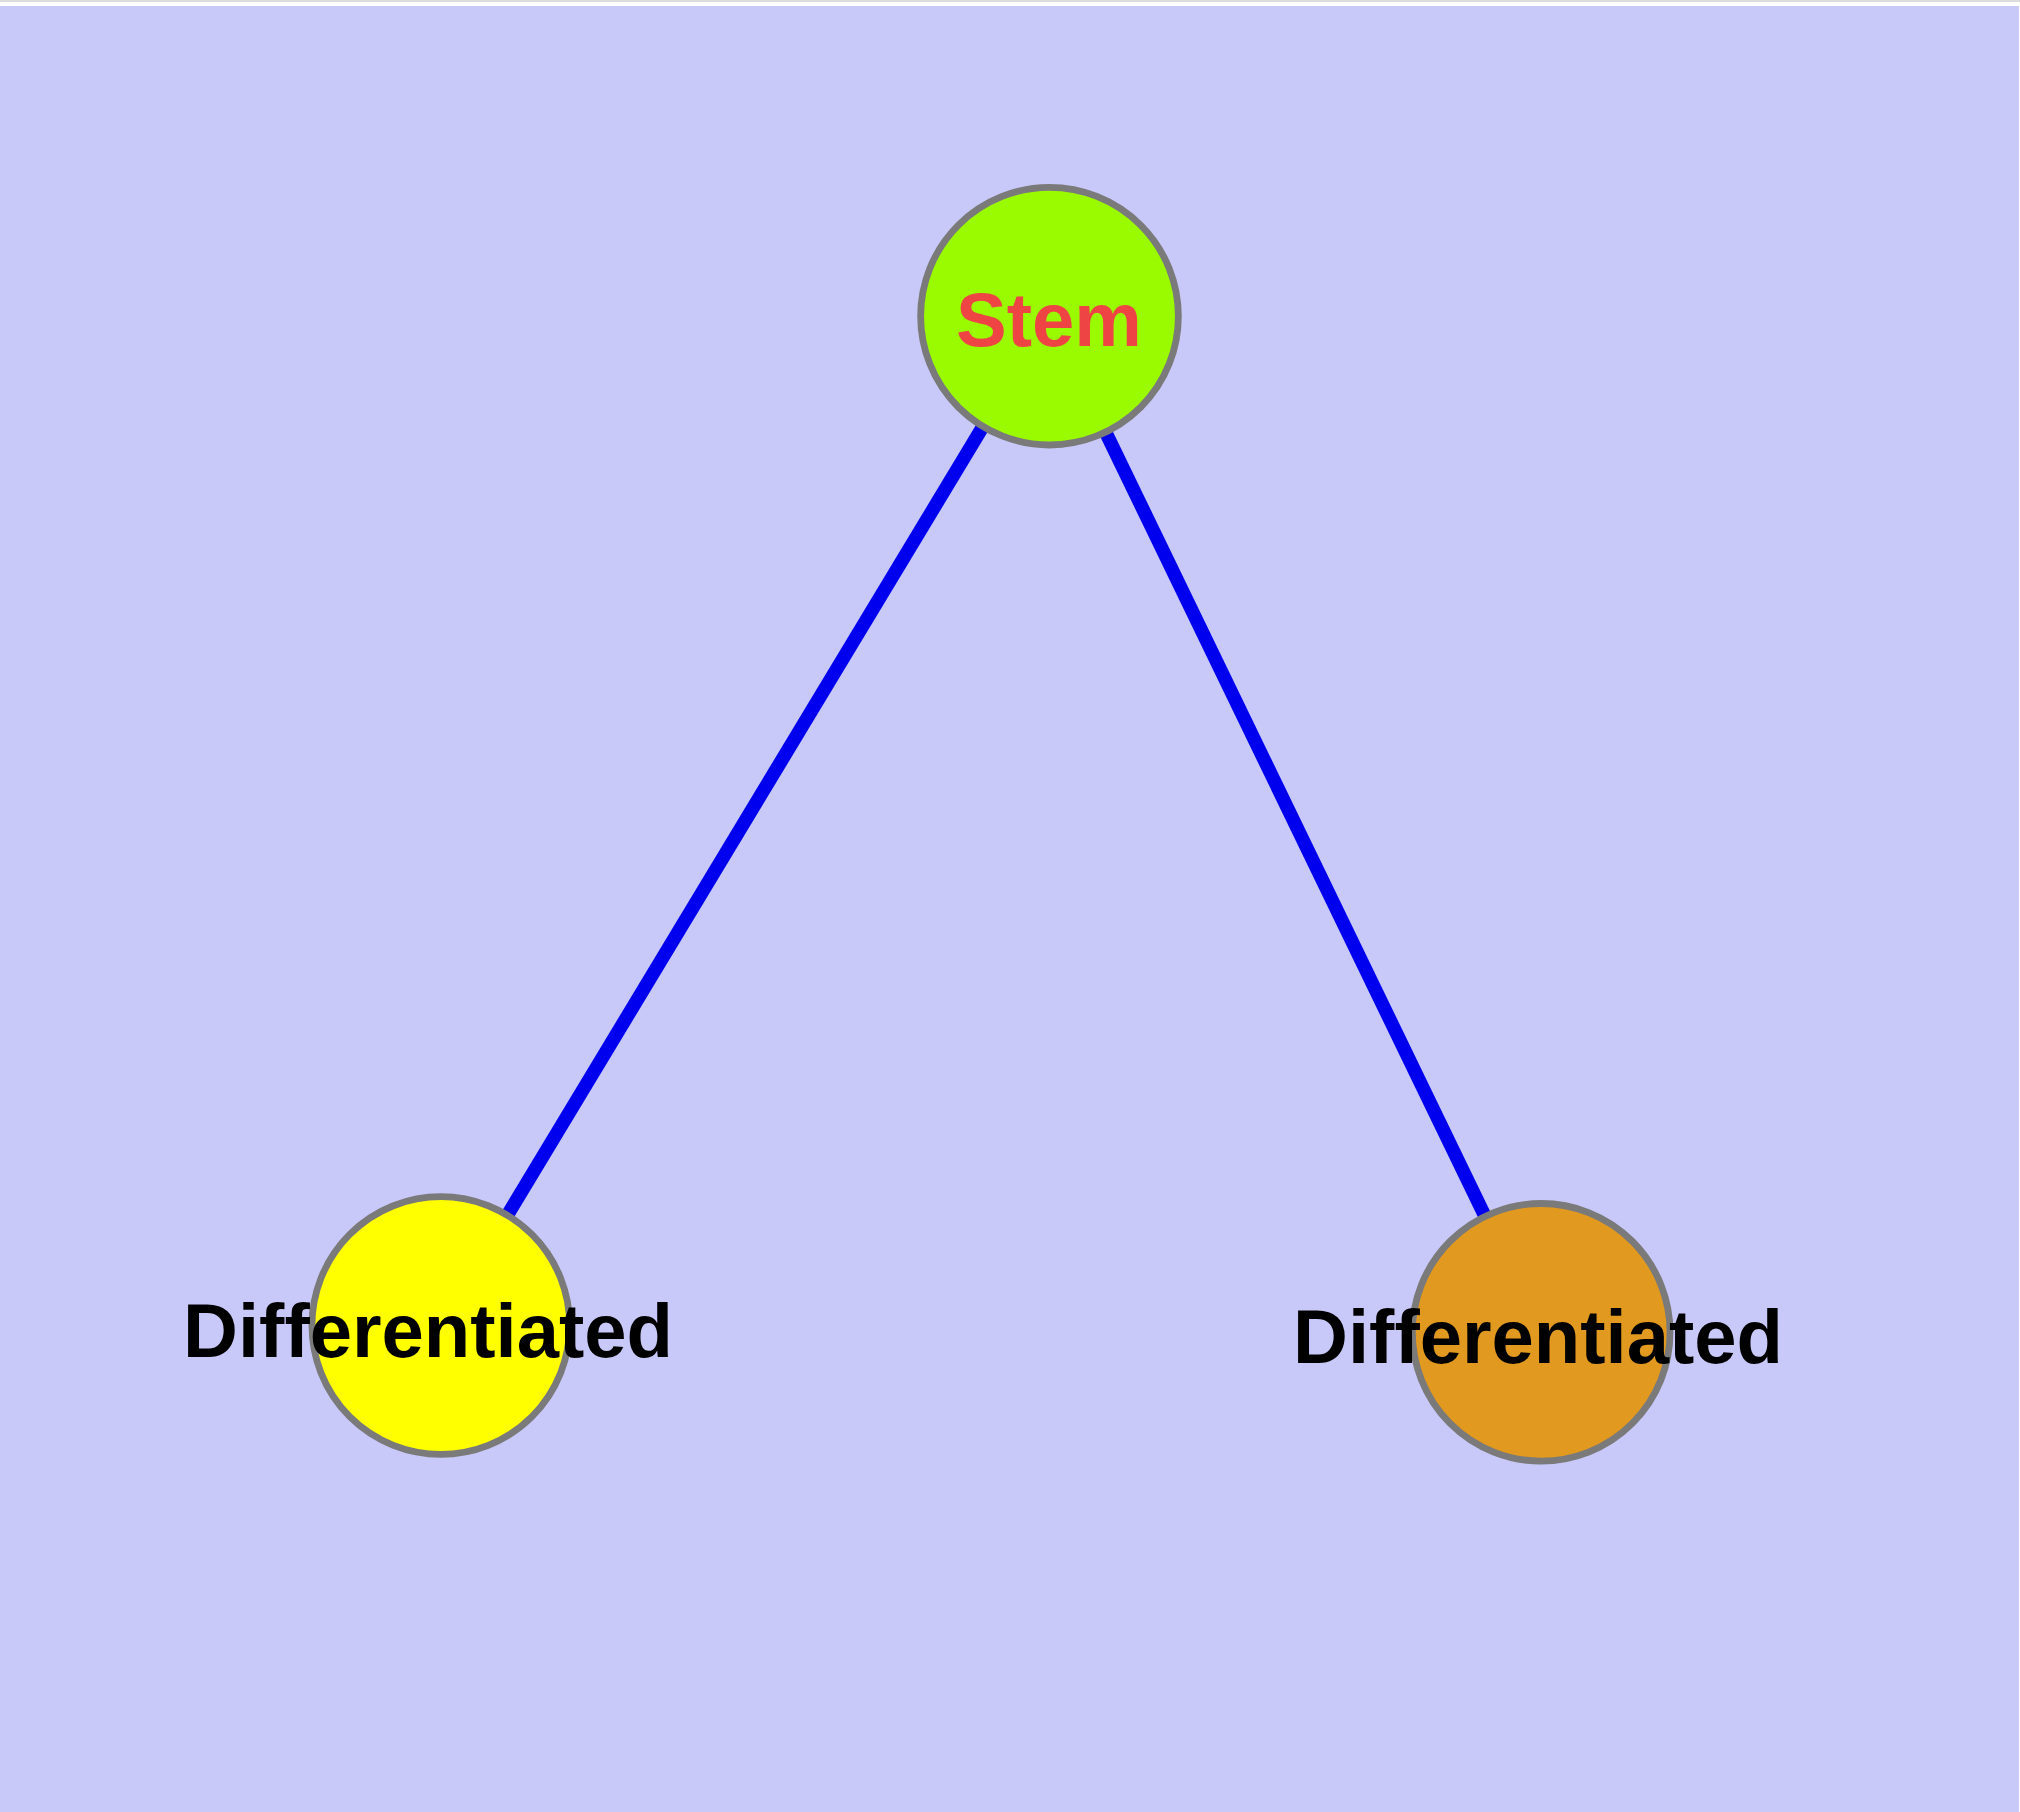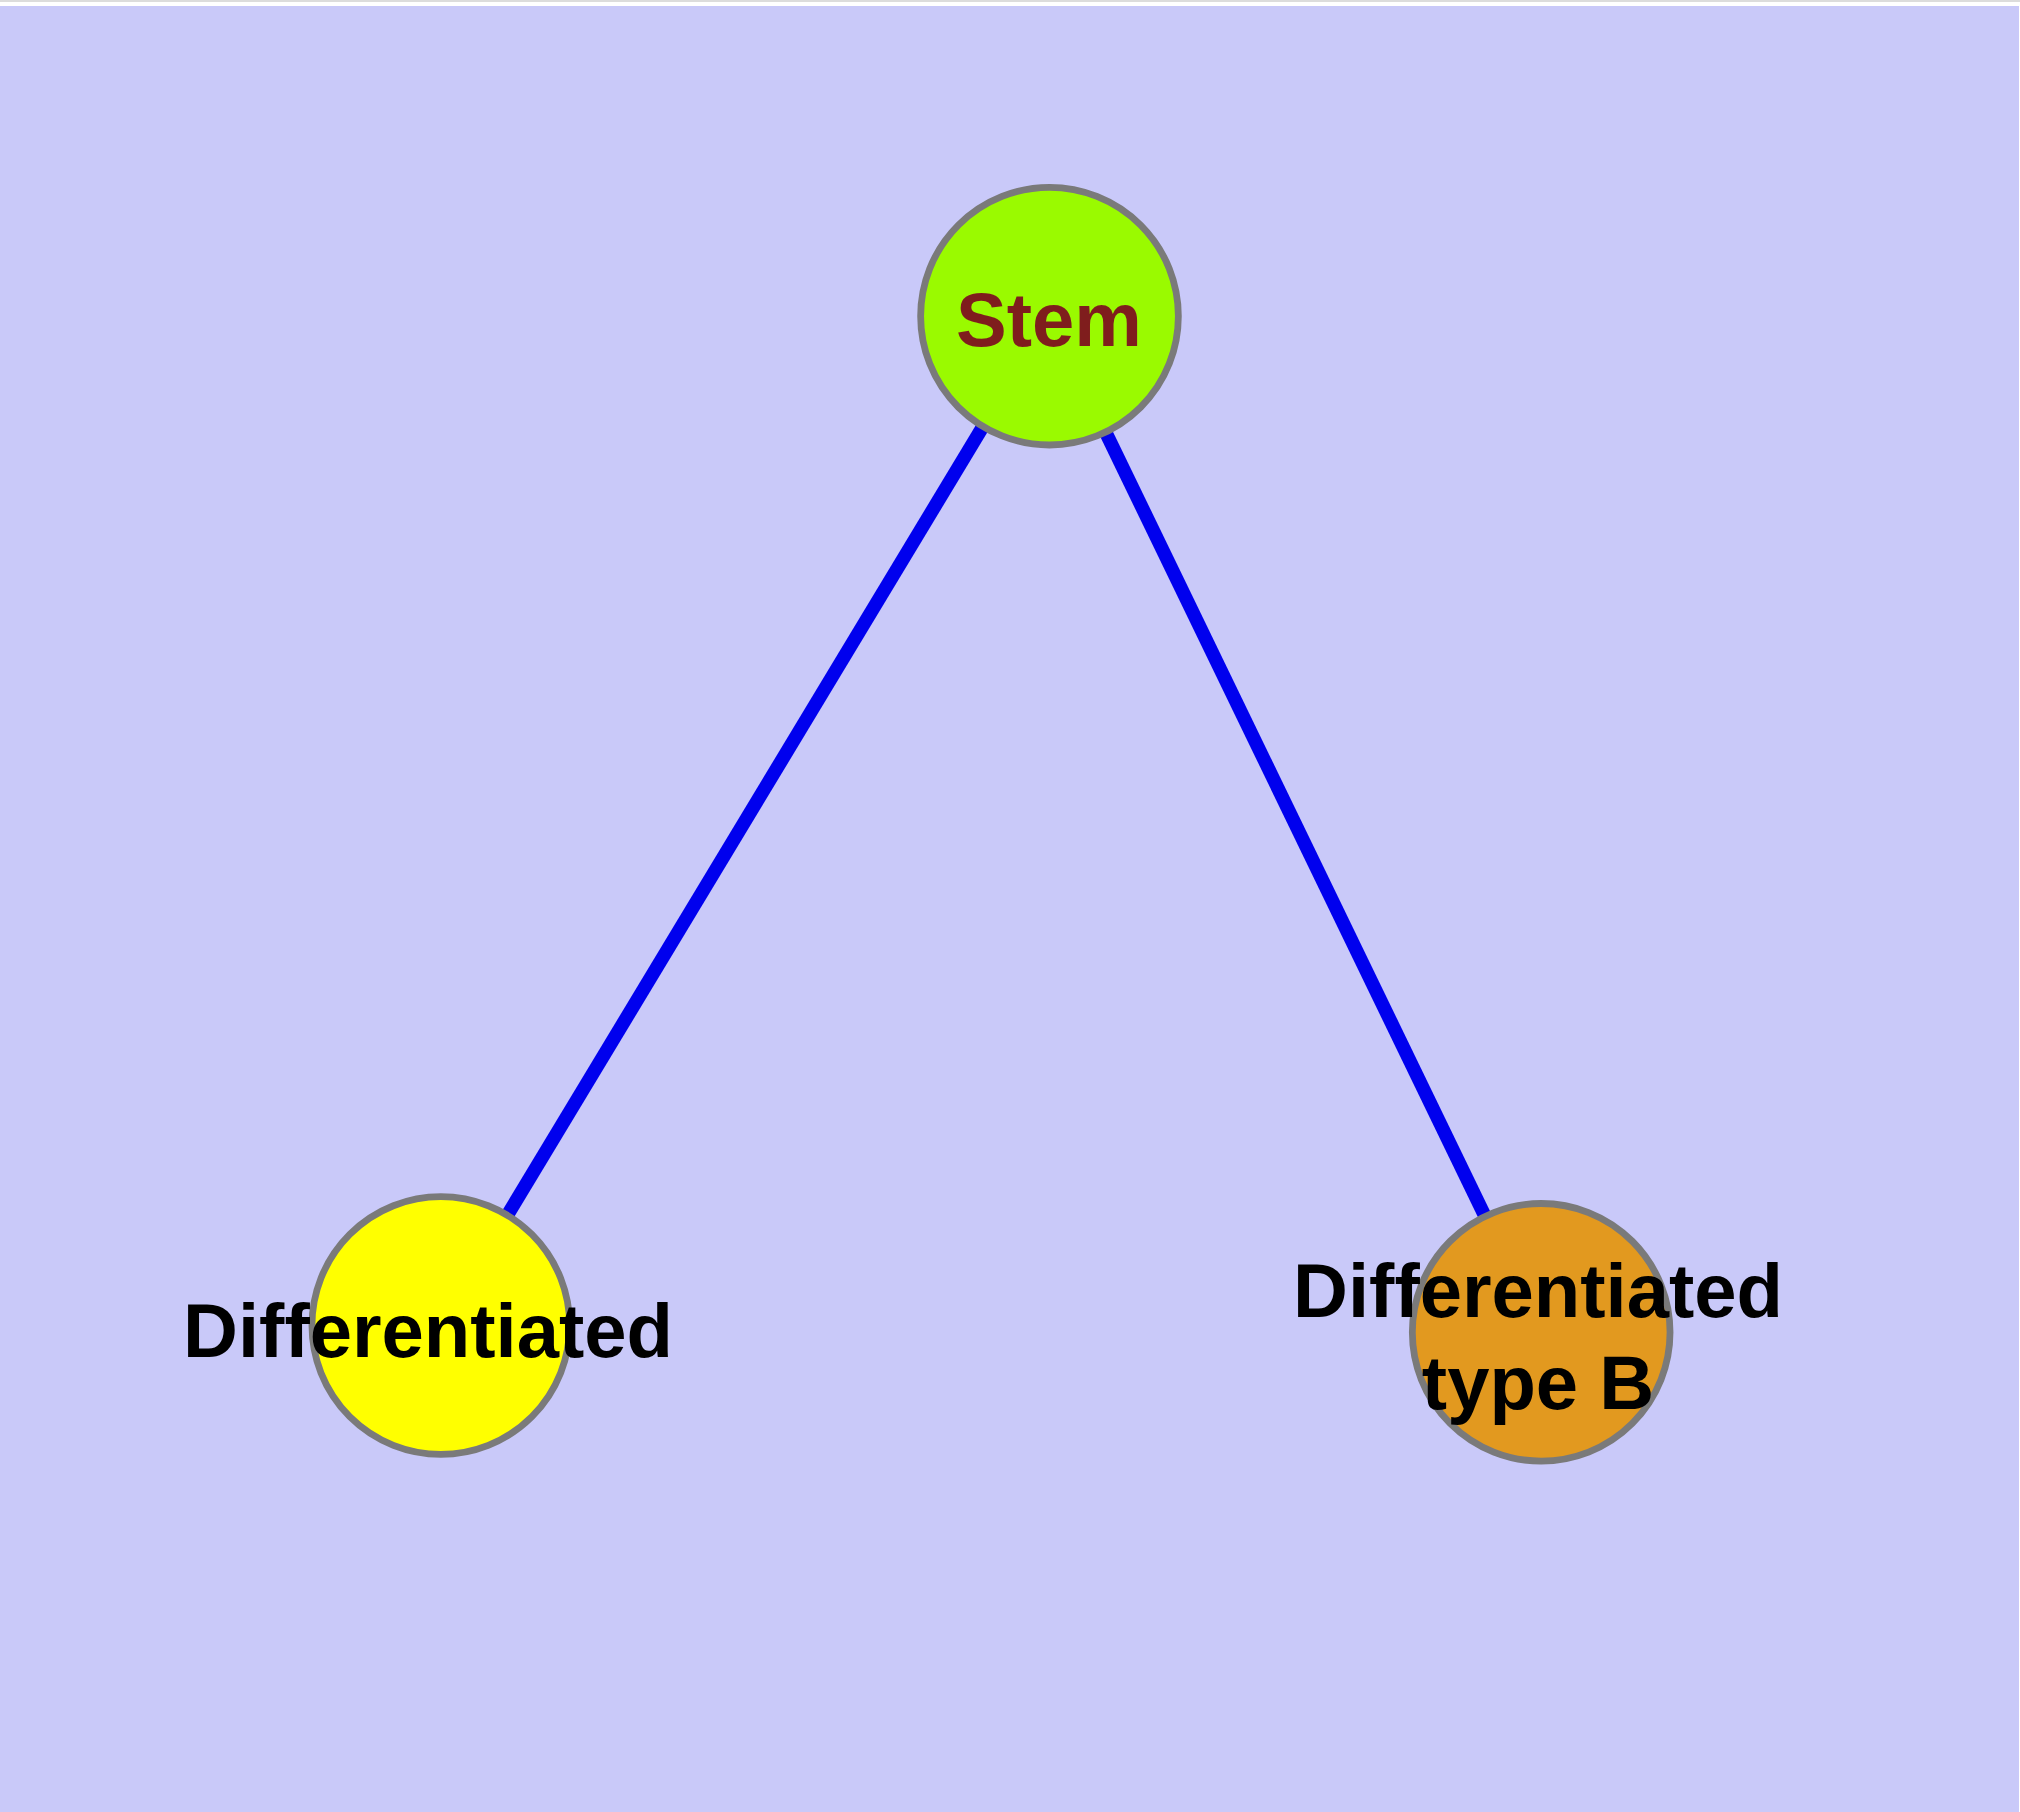--- a/index.html
+++ b/index.html
@@ -73,27 +73,26 @@
 
       <line class="edge" x1="1238" y1="366" x2="520" y2="1557" stroke="#0000EE"></line>
       <line class="edge" x1="1238" y1="366" x2="1818" y2="1565" stroke="#0000EE"></line>
 
       <circle class="node-circle" cx="1238" cy="366" r="152" fill="#9AFA00" stroke="#7A7A7A"></circle>
       <circle class="node-circle" cx="520" cy="1557" r="152" fill="#FFFF00" stroke="#7A7A7A"></circle>
       <circle class="node-circle" cx="1818" cy="1565" r="152" fill="#E2991F" stroke="#7A7A7A"></circle>
     </svg>
   </div>
 
-  <div class="node-label" id="label-stem" style="color: #7f1d1d;">
+  <div class="node-label" id="label-stem" style="color: #ef4444;">
     <span class="label-line">Stem</span>
   </div>
 
   <div class="node-label" id="label-type-a" style="color: rgb(0, 0, 0);">
     <span class="label-line">Differentiated</span>
   </div>
 
   <div class="node-label" id="label-type-b" style="color: rgb(0, 0, 0);">
     <span class="label-line">Differentiated</span>
-    <span class="label-line">type B</span>
   </div>
 
 </div>
 
 
 </body></html>

